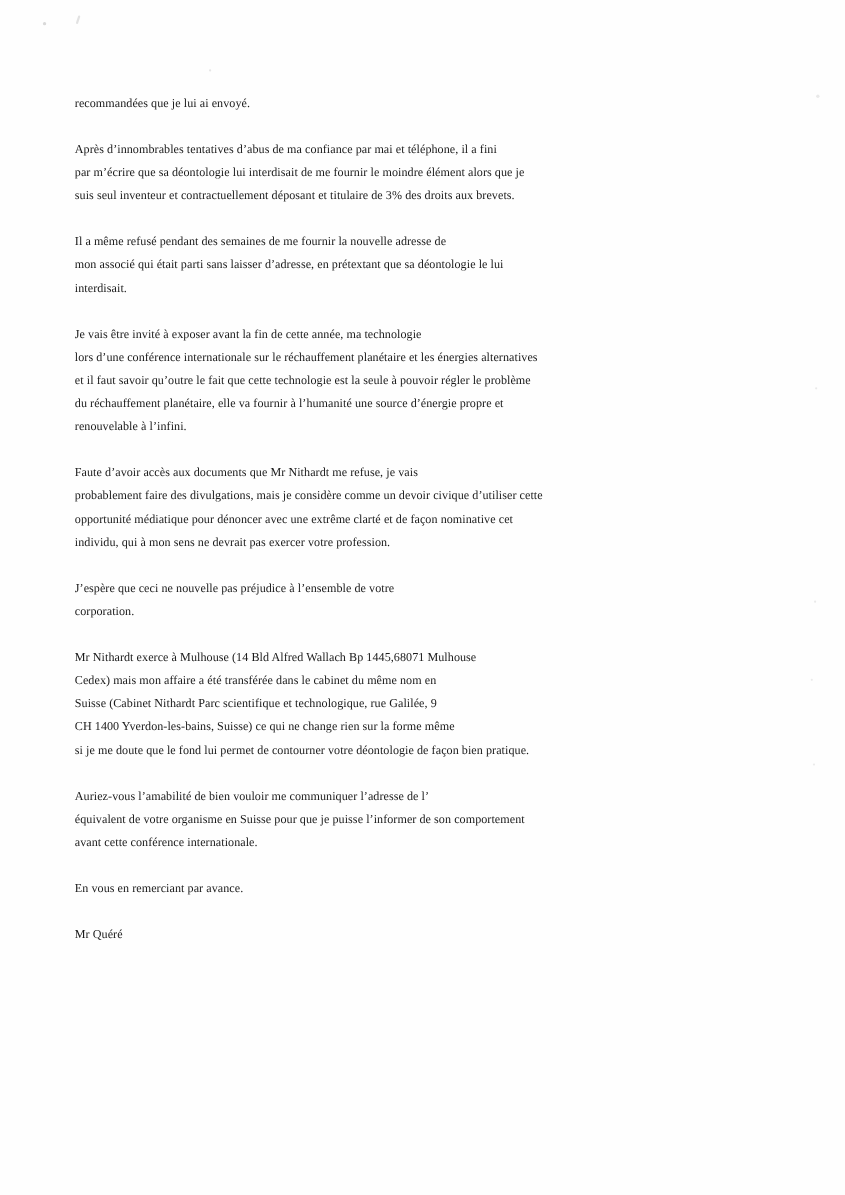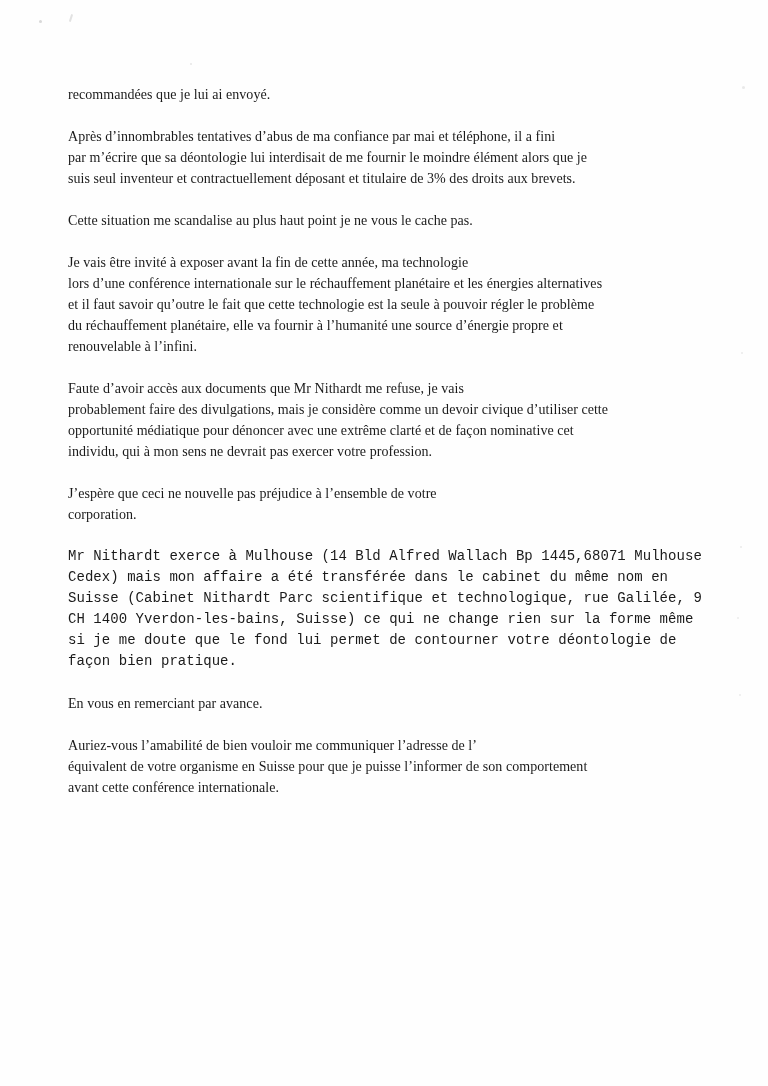--- a/index.html
+++ b/index.html
@@ -36,29 +36,29 @@
   .speck-h { left: 739px; top: 694px; width: 2px; height: 2px; opacity: .28; }
 
   .letter-body {
     position: absolute;
     left: 68px;
     top: 84px;
     width: 652px;
   }
   .para {
     margin: 0 0 21px 0;
-    font-size: 14px;
+    font-size: 11px;
     line-height: 21px;
     letter-spacing: 0.05px;
     white-space: pre-line;
   }
   .para:last-child { margin-bottom: 0; }
 
   
-  .para-tight { line-height: 21px; font-family: Liberation Mono, monospace; }
+  .para-tight { line-height: 21px; }
   .sig { margin-bottom: 21px; }
 </style>
 </head>
 <body>
 
 <div class="page">
 
   <div class="speck speck-a"></div>
   <div class="speck speck-b"></div>
   <div class="speck speck-c"></div>
@@ -68,22 +68,24 @@
   <div class="speck speck-g"></div>
   <div class="speck speck-h"></div>
 
   <div class="letter-body">
     <p class="para">recommandées que je lui ai envoyé.</p>
 
     <p class="para">Après d’innombrables tentatives d’abus de ma confiance par mai et téléphone, il a fini
 par m’écrire que sa déontologie lui interdisait de me fournir le moindre élément alors que je
 suis seul inventeur et contractuellement déposant et titulaire de 3% des droits aux brevets.</p>
 
+    <p class="para">Il a même refusé pendant des semaines de me fournir la nouvelle adresse de
+mon associé qui était parti sans laisser d’adresse, en prétextant que sa déontologie le lui
+interdisait.</p>
 
-    <p class="para">Cette situation me scandalise au plus haut point je ne vous le cache pas.</p>
 
     <p class="para">Je vais être invité à exposer avant la fin de cette année, ma technologie
 lors d’une conférence internationale sur le réchauffement planétaire et les énergies alternatives
 et il faut savoir qu’outre le fait que cette technologie est la seule à pouvoir régler le problème
 du réchauffement planétaire, elle va fournir à l’humanité une source d’énergie propre et
 renouvelable à l’infini.</p>
 
     <p class="para">Faute d’avoir accès aux documents que Mr Nithardt me refuse, je vais
 probablement faire des divulgations, mais je considère comme un devoir civique d’utiliser cette
 opportunité médiatique pour dénoncer avec une extrême clarté et de façon nominative cet
@@ -91,22 +93,23 @@
 
     <p class="para">J’espère que ceci ne nouvelle pas préjudice à l’ensemble de votre
 corporation.</p>
 
     <p class="para para-tight">Mr Nithardt exerce à Mulhouse (14 Bld Alfred Wallach Bp 1445,68071 Mulhouse
 Cedex) mais mon affaire a été transférée dans le cabinet du même nom en
 Suisse (Cabinet Nithardt Parc scientifique et technologique, rue Galilée, 9
 CH 1400 Yverdon-les-bains, Suisse) ce qui ne change rien sur la forme même
 si je me doute que le fond lui permet de contourner votre déontologie de façon bien pratique.</p>
 
-    <p class="para sig">En vous en remerciant par avance.</p>
-
     <p class="para">Auriez-vous l’amabilité de bien vouloir me communiquer l’adresse de l’
 équivalent de votre organisme en Suisse pour que je puisse l’informer de son comportement
 avant cette conférence internationale.</p>
 
+    <p class="para sig">En vous en remerciant par avance.</p>
 
+
+    <p class="para">Mr Quéré</p>
   </div>
 
 </div>
 
 </body></html>

